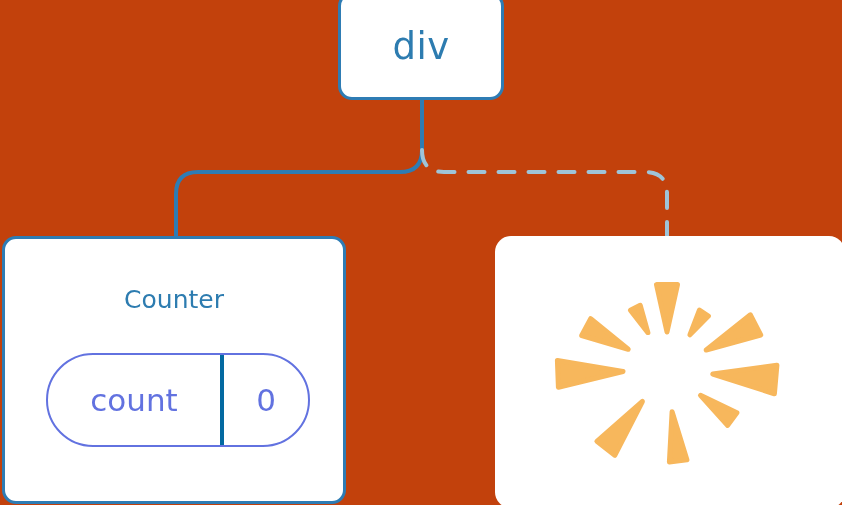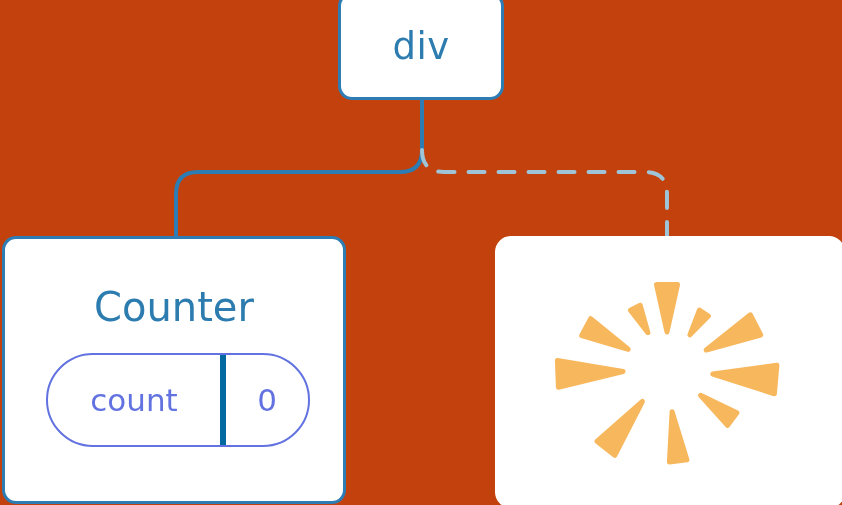--- a/index.html
+++ b/index.html
@@ -67,42 +67,42 @@
     letter-spacing: 0.5px;
     user-select: none;
   }
   .counter-title {
     position: absolute;
     left: 0;
     right: 0;
     top: 48px;
     text-align: center;
     color: #2d7cb0;
-    font-size: 40px;
+    font-size: 25px;
     line-height: 1;
     user-select: none;
   }
   .pill {
     position: absolute;
     left: 41px;
     top: 114px;
     width: 264px;
     height: 94px;
     border: 2px solid #6272e0;
     border-radius: 47px;
     box-sizing: border-box;
     display: flex;
     align-items: stretch;
   }
   .pill-key {
     flex: 0 0 172px;
     display: flex;
     align-items: center;
     justify-content: center;
-    border-right: 6px solid #0369a1;
+    border-right: 4px solid #0369a1;
     color: #6272e0;
     font-size: 31px;
     line-height: 1;
   }
   .pill-val {
     flex: 1 1 auto;
     display: flex;
     align-items: center;
     justify-content: center;
     color: #6272e0;

